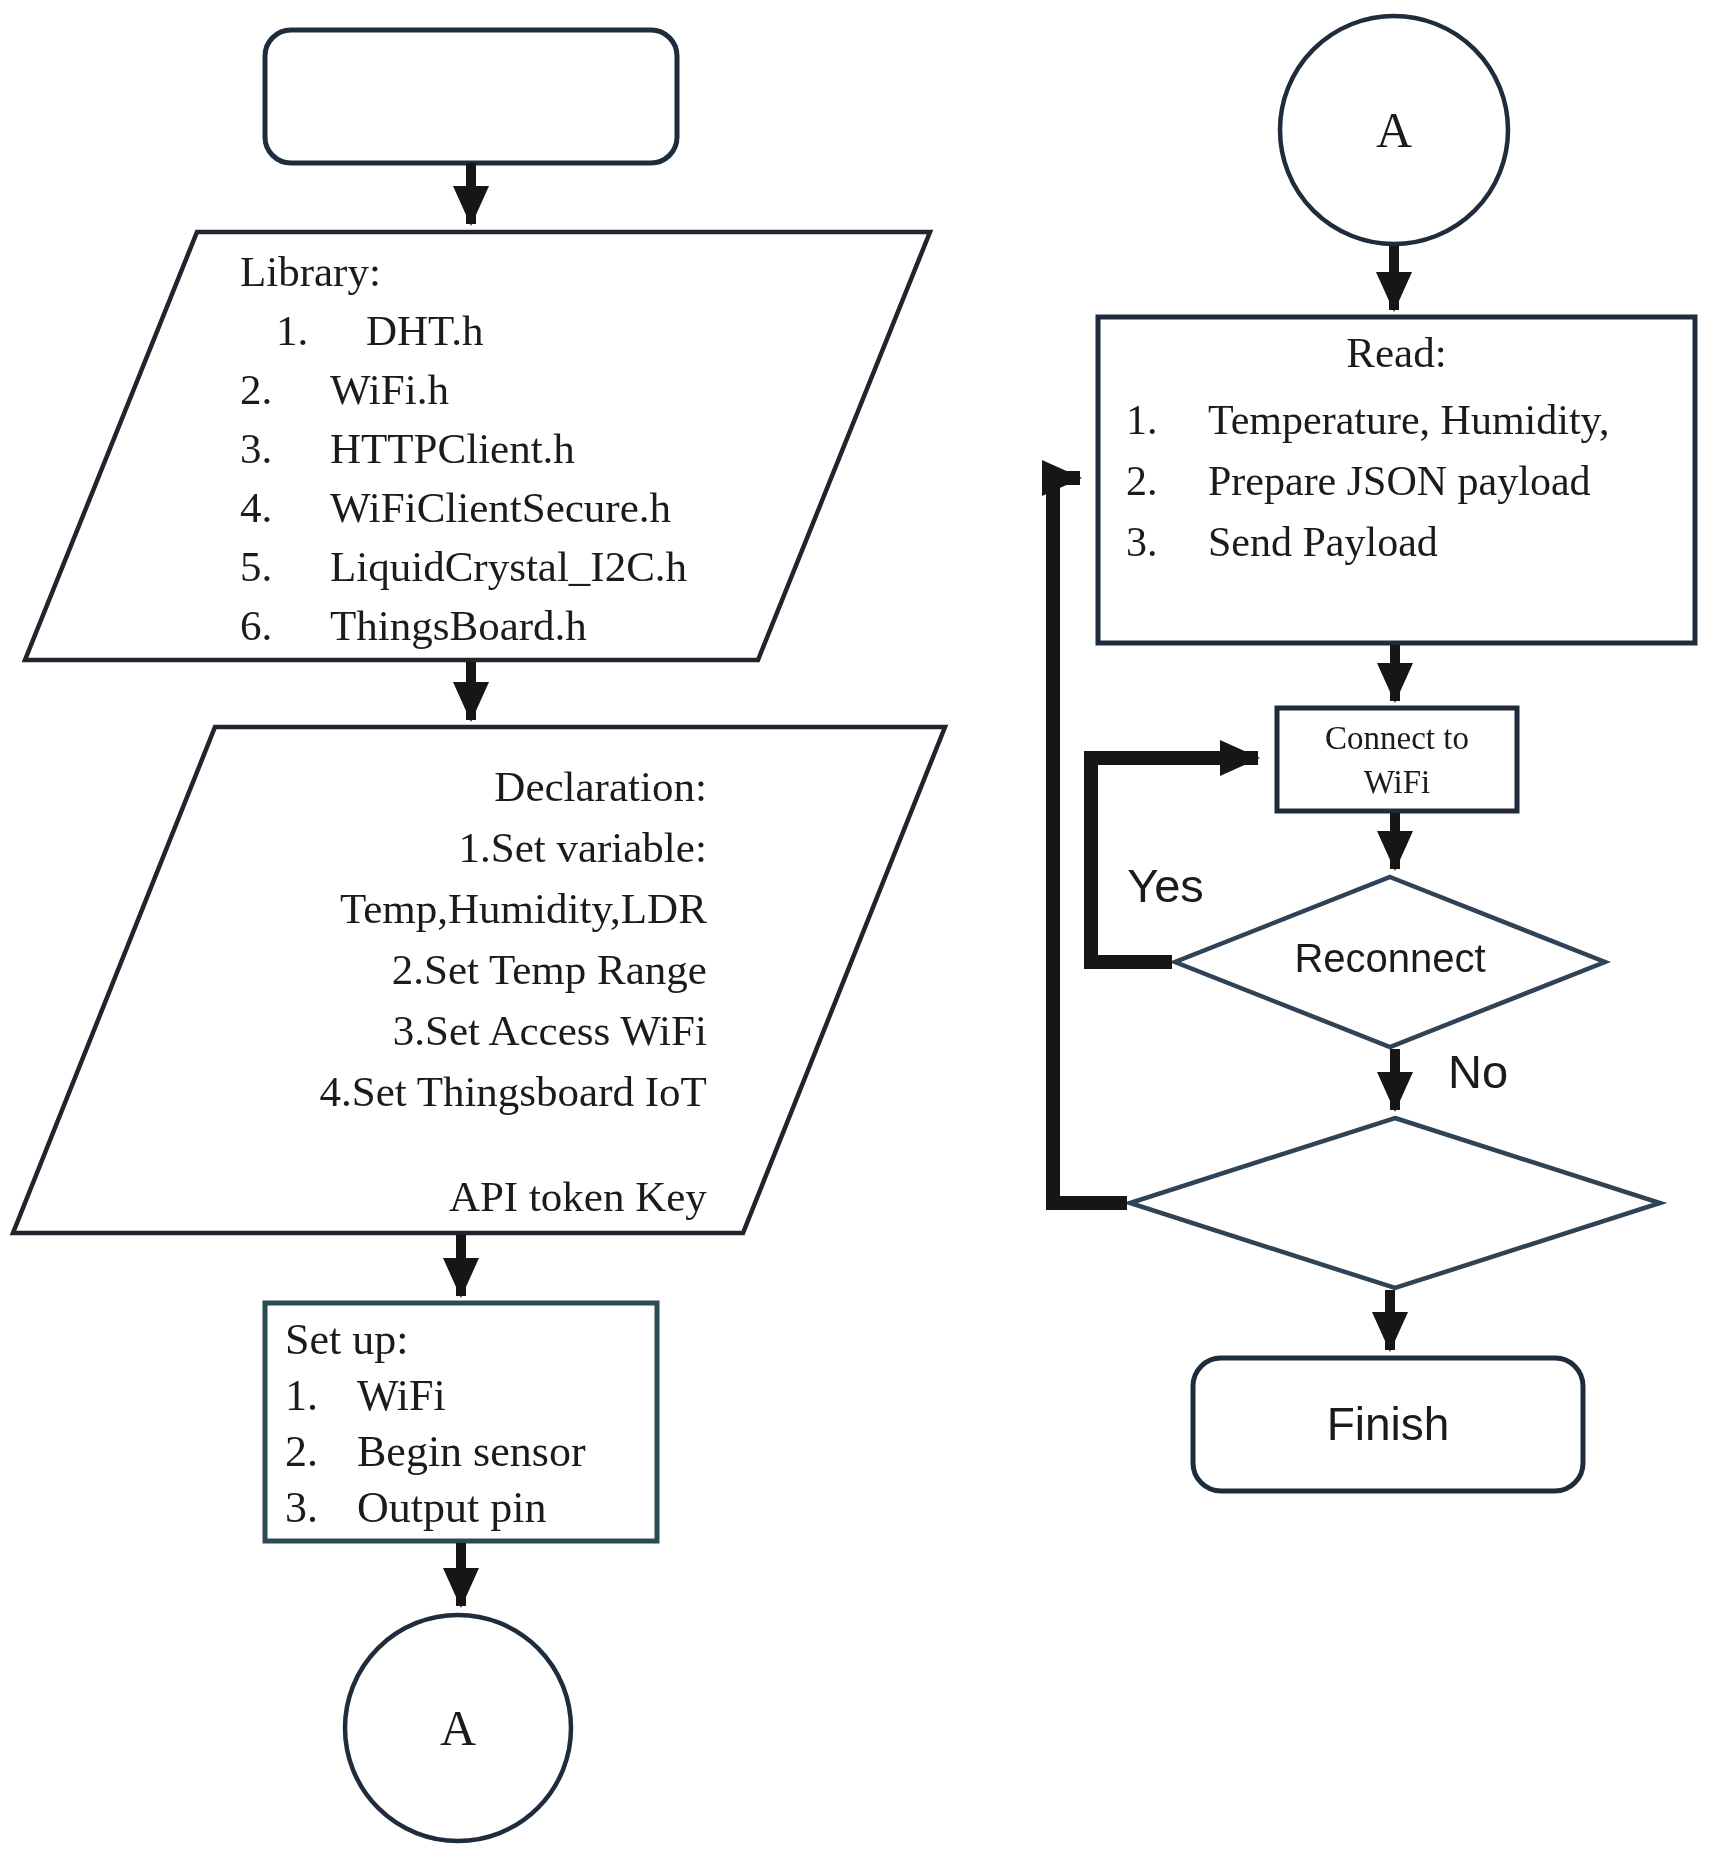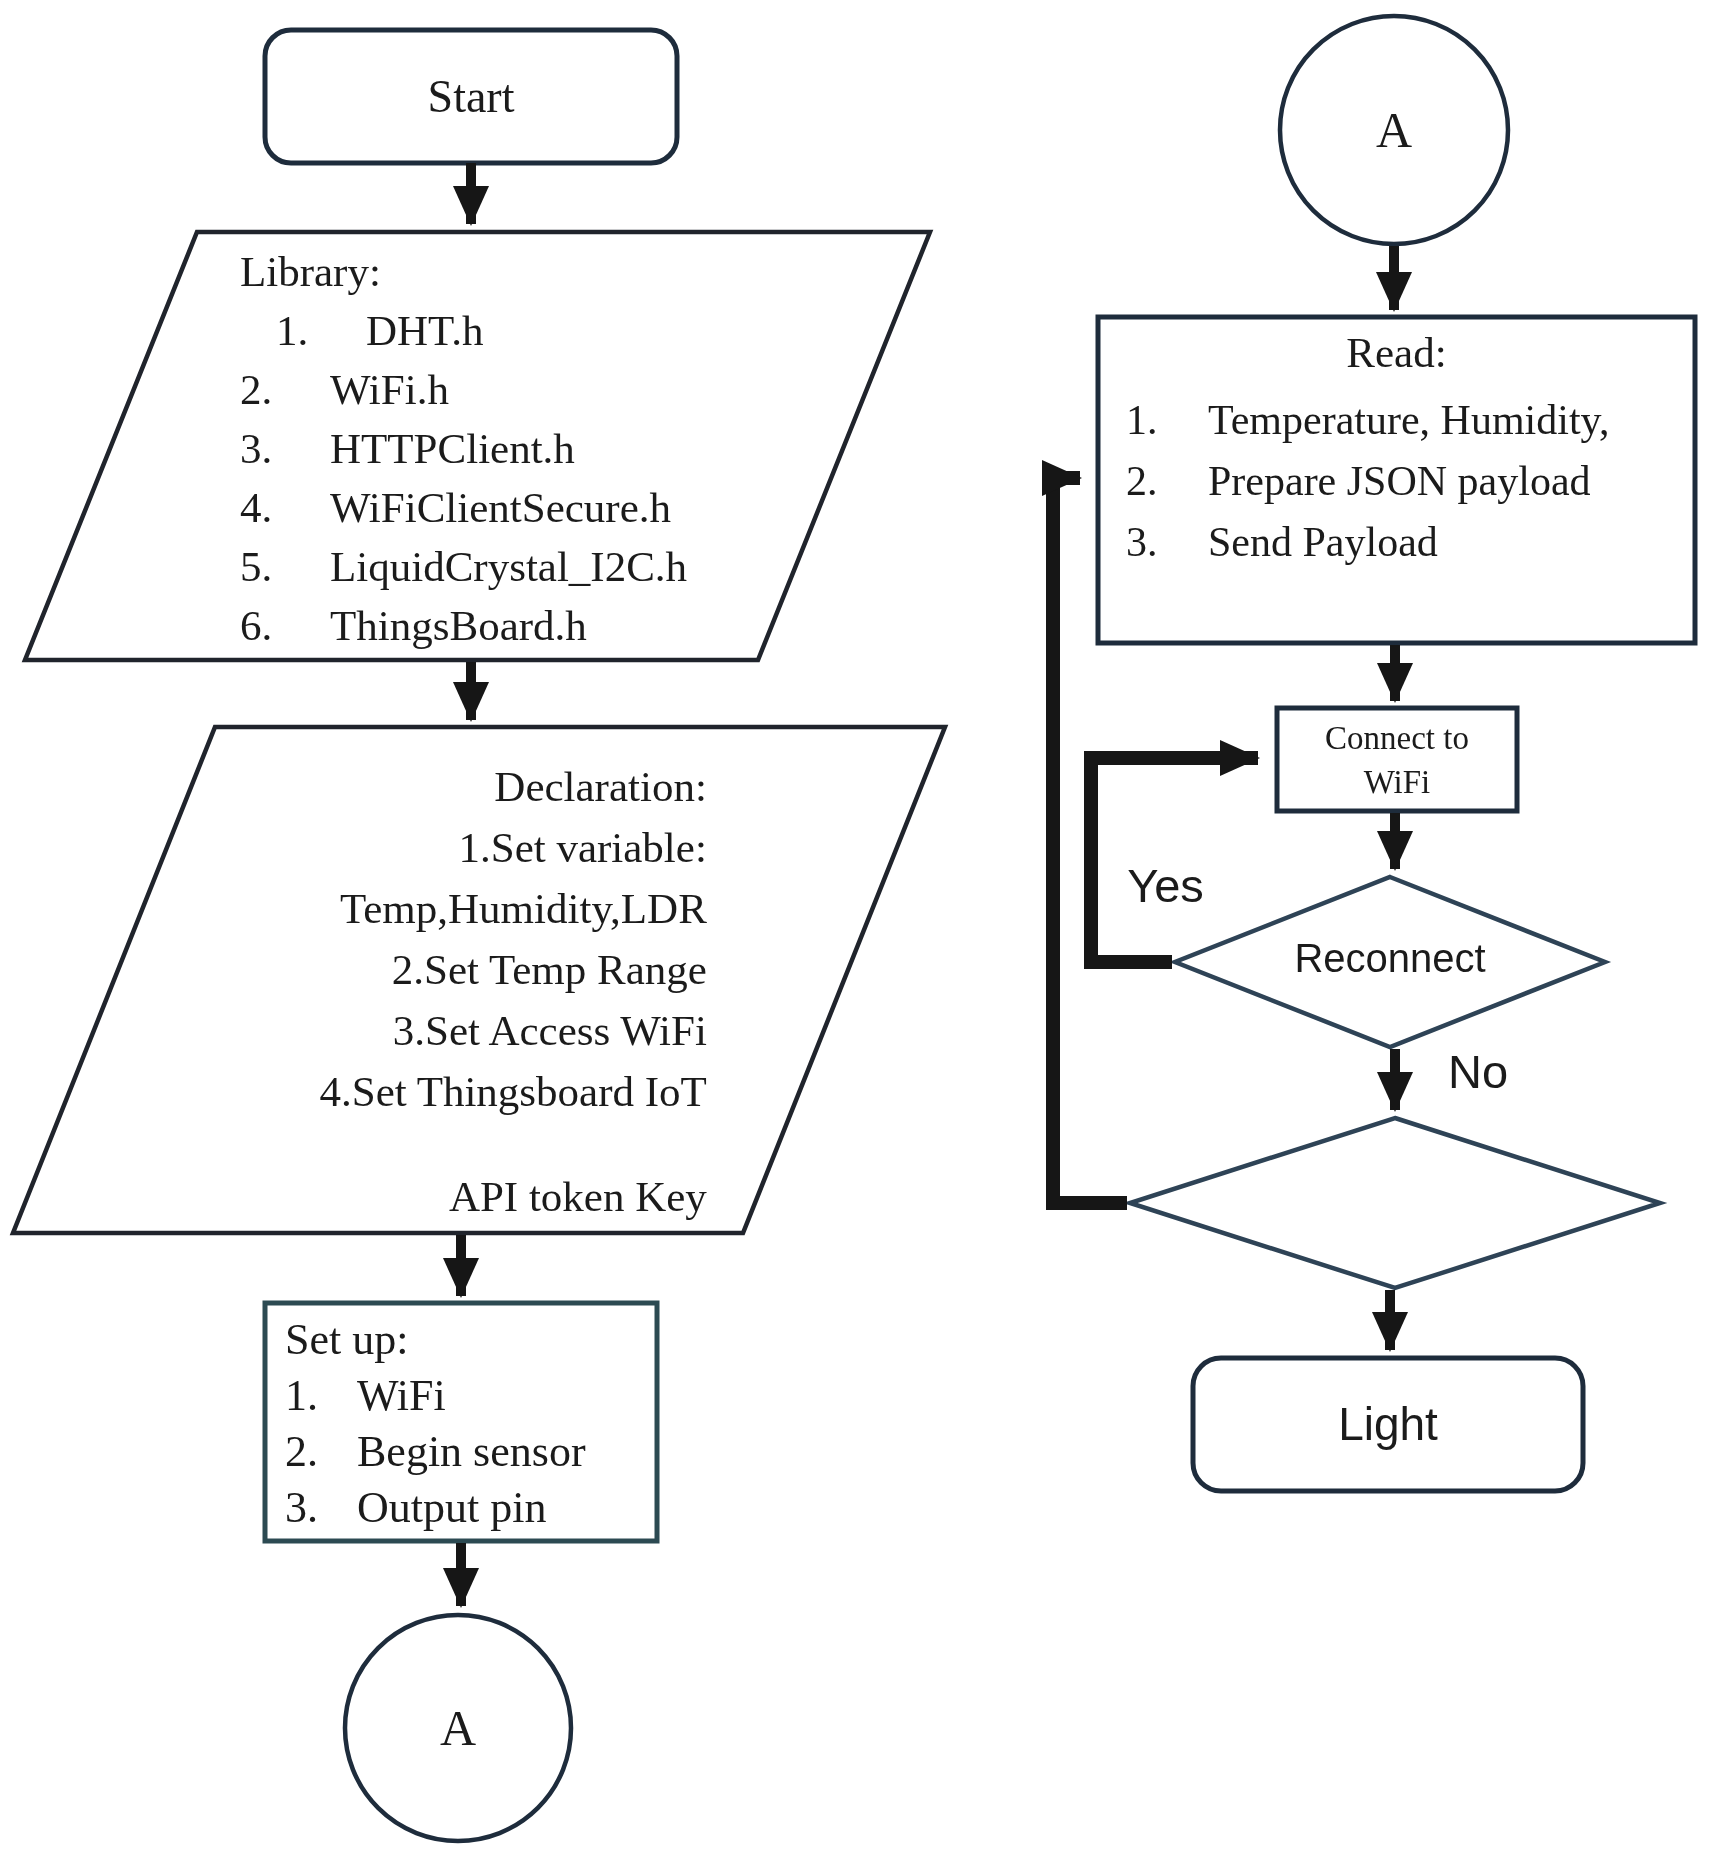--- a/index.html
+++ b/index.html
@@ -69,21 +69,20 @@
     <path class="loop" d="M 1172,962 L 1091,962 L 1091,758 L 1258,758" marker-end="url(#ah)"></path>
     <line class="arrow" x1="1395" y1="1049" x2="1395" y2="1110" marker-end="url(#ah)"></line>
     <polygon class="diamond" points="1395,1118 1660,1203 1395,1288 1130,1203"></polygon>
     <path class="loop" d="M 1127,1203 L 1053,1203 L 1053,478 L 1080,478" marker-end="url(#ah)"></path>
     <line class="arrow" x1="1390" y1="1290" x2="1390" y2="1350" marker-end="url(#ah)"></line>
     <rect class="node" x="1193" y="1358" width="390" height="133" rx="28"></rect>
   </svg>
 
   <div class="labels">
 
-    <div class="serif center" style="left:265px;top:30px;width:412px;height:133px;line-height:133px;font-size:46px;">Start</div>
 
     <div class="serif lib-block">
       <div class="row" style="position:static;">Library:</div>
       <div class="row" style="position:static;margin-left:36px;"><span class="num">1.</span><span>DHT.h</span></div>
       <div class="row" style="position:static;"><span class="num">2.</span><span>WiFi.h</span></div>
       <div class="row" style="position:static;"><span class="num">3.</span><span>HTTPClient.h</span></div>
       <div class="row" style="position:static;"><span class="num">4.</span><span>WiFiClientSecure.h</span></div>
       <div class="row" style="position:static;"><span class="num">5.</span><span>LiquidCrystal_I2C.h</span></div>
       <div class="row" style="position:static;"><span class="num">6.</span><span>ThingsBoard.h</span></div>
     </div>
@@ -121,16 +120,16 @@
       <div style="position:static;">WiFi</div>
     </div>
 
     <div class="sans center" style="left:1088px;top:858px;width:155px;font-size:47px;">Yes</div>
 
     <div class="sans center" style="left:1175px;top:936px;width:430px;font-size:40px;">Reconnect</div>
 
     <div class="sans center" style="left:1418px;top:1044px;width:120px;font-size:47px;">No</div>
 
 
-    <div class="sans center" style="left:1193px;top:1358px;width:390px;height:133px;line-height:133px;font-size:46px;">Light</div>
+    <div class="sans center" style="left:1193px;top:1358px;width:390px;height:133px;line-height:133px;font-size:46px;">Finish</div>
 
   </div>
 </div>
 
 </body></html>

